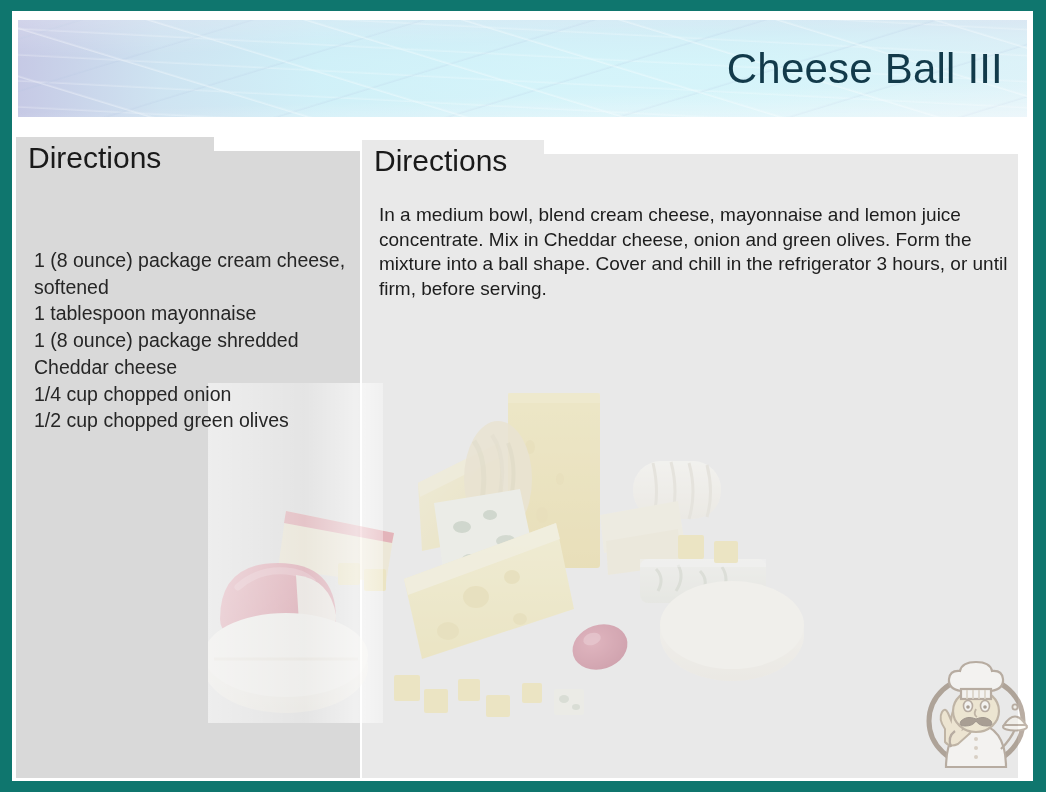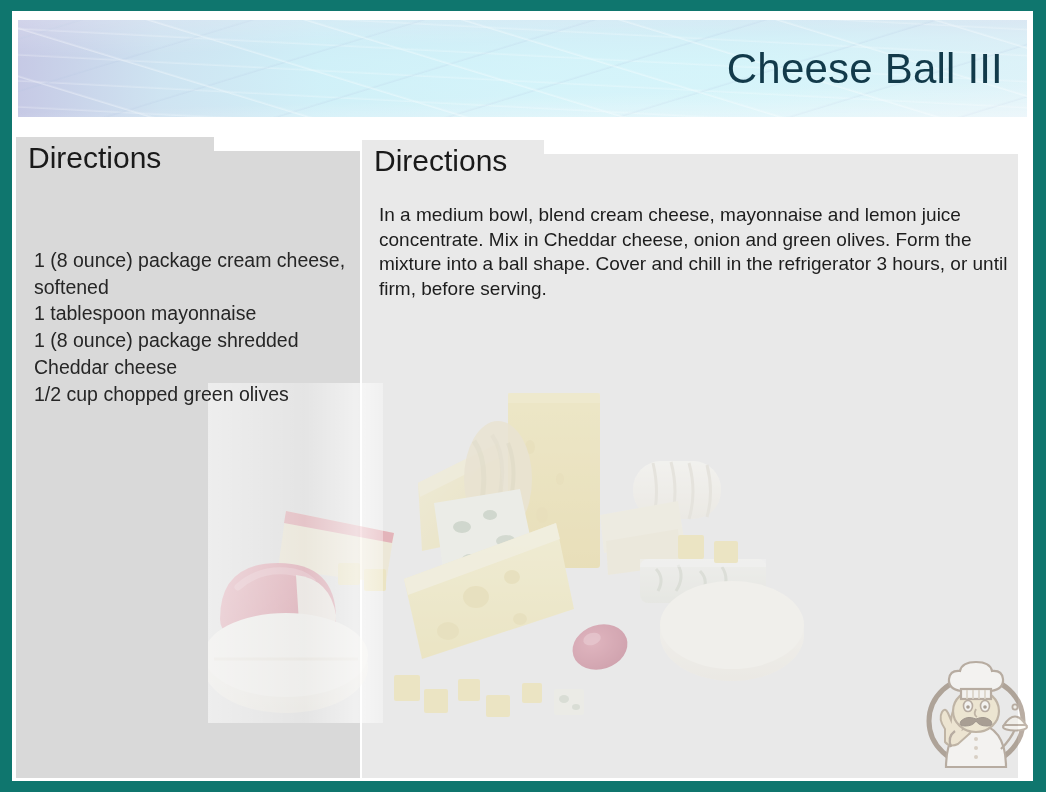--- a/index.html
+++ b/index.html
@@ -366,20 +366,21 @@
     </div>
 
     <div class="section-tab" id="directions-tab">
       <span class="tab-label">Directions</span>
     </div>
 
     <div id="ingredients-list">
         <div class="ing-item">1 (8 ounce) package cream cheese, softened</div>
         <div class="ing-item">1 tablespoon mayonnaise</div>
         <div class="ing-item">1 (8 ounce) package shredded Cheddar cheese</div>
+        <div class="ing-item">1/4 cup chopped onion</div>
         <div class="ing-item">1/2 cup chopped green olives</div>
       </div>
 
     <div id="directions-text">In a medium bowl, blend cream cheese, mayonnaise and lemon juice concentrate. Mix in Cheddar cheese, onion and green olives. Form the mixture into a ball shape. Cover and chill in the refrigerator 3 hours, or until firm, before serving.</div>
 
     <svg id="chef-logo" viewBox="0 0 122 122">
       <g fill="none" stroke="#7a6450" stroke-width="5">
         <ellipse cx="61" cy="66" rx="47" ry="44"></ellipse>
       </g>
 

